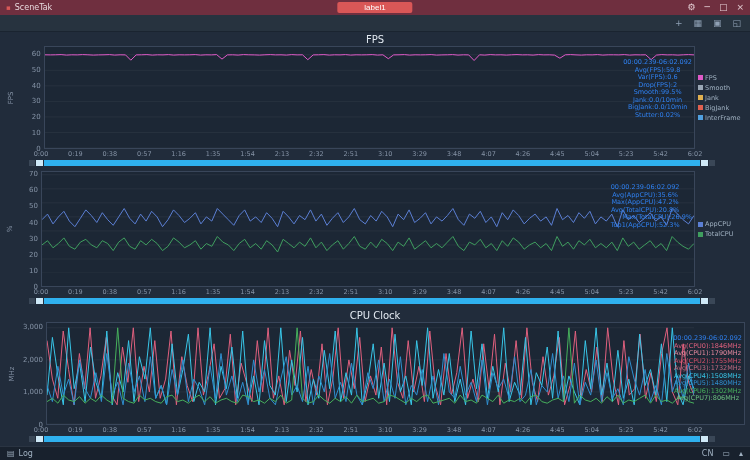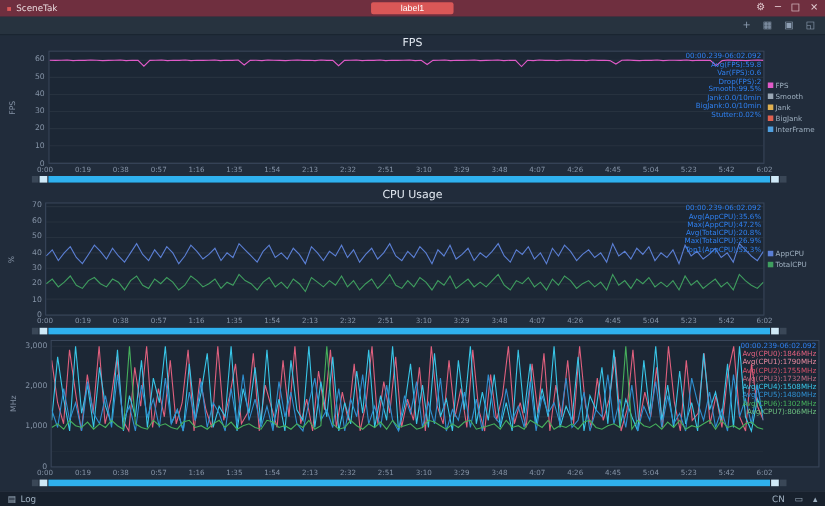--- a/index.html
+++ b/index.html
@@ -24,21 +24,21 @@
   main { flex:1 1 auto; min-height:0; padding:1px 5px; display:flex; flex-direction:column; gap:2px; }
   .panel { flex:1 1 0; min-height:0; display:flex; flex-direction:column; }
   .panel-title { flex:0 0 13px; text-align:center; color:#e2e9f1; font-size:10px; line-height:13px; }
   .chart-row { flex:1 1 auto; min-height:0; display:flex; }
   .ylab { flex:0 0 10px; display:flex; align-items:center; justify-content:center; color:#8593a6; font-size:7px; }
   .ylab span { transform:rotate(-90deg); white-space:nowrap; display:block; }
   .yticks { flex:0 0 26px; position:relative; font-size:7px; color:#8593a6; }
   .yticks span { position:absolute; right:3px; transform:translateY(50%); line-height:7px; }
   .plot { flex:1 1 auto; min-width:0; position:relative; background:var(--plot-bg,#1c2735); border:1px solid #39465a; }
   .plot svg { position:absolute; inset:0; }
-  .stats { position:absolute; top:1px; right:2px; z-index:2; font-size:6.5px; line-height:7.5px; text-align:right; }
+  .stats { position:absolute; top:12px; right:2px; z-index:2; font-size:6.5px; line-height:7.5px; text-align:center; }
   .legend { flex:0 0 50px; display:flex; flex-direction:column; justify-content:center; gap:2px; padding-left:3px; }
   .lg-item { display:flex; align-items:center; gap:2px; font-size:6.5px; color:#9fb0c0; }
   .lg-sq { width:5px; height:5px; flex:0 0 auto; }
   .xaxis { flex:0 0 9px; position:relative; margin:1px 50px 0 36px; font-size:6.5px; color:#8593a6; }
   .xaxis span { position:absolute; top:0; transform:translateX(-50%); white-space:nowrap; }
   .scrollbar { flex:0 0 8px; margin:0 30px 2px 24px; display:flex; align-items:center; gap:1px; }
   .sb-cap { width:6px; height:6px; background:#3a4757; }
   .sb-handle { width:7px; height:6px; background:#cfe9f7; }
   .sb-track { flex:1; height:6px; background:#0f1722; position:relative; }
   .sb-fill { position:absolute; inset:0; background:var(--scrollbar,#2fb1ef); }
@@ -158,21 +158,20 @@
       <span class="sb-handle"></span>
       <div class="sb-track">
           <div class="sb-fill"></div>
         </div>
       <span class="sb-handle"></span>
       <span class="sb-cap"></span>
     </div>
   </section>
 
   <section class="panel">
-    <div class="panel-title">CPU Usage</div>
     <div class="chart-row">
       <div class="ylab">
           <span>%</span>
         </div>
       <div class="yticks">
           <span style="bottom: 0%;">0</span>
           <span style="bottom: 13.8889%;">10</span>
           <span style="bottom: 27.7778%;">20</span>
           <span style="bottom: 41.6667%;">30</span>
           <span style="bottom: 55.5556%;">40</span>
@@ -240,20 +239,21 @@
       <span class="sb-handle"></span>
       <div class="sb-track">
           <div class="sb-fill"></div>
         </div>
       <span class="sb-handle"></span>
       <span class="sb-cap"></span>
     </div>
   </section>
 
   <section class="panel">
+    <div class="panel-title">CPU Clock</div>
     <div class="chart-row">
       <div class="ylab">
           <span>MHz</span>
         </div>
       <div class="yticks">
           <span style="bottom: 0%;">0</span>
           <span style="bottom: 31.746%;">1,000</span>
           <span style="bottom: 63.4921%;">2,000</span>
           <span style="bottom: 95.2381%;">3,000</span>
         </div>

